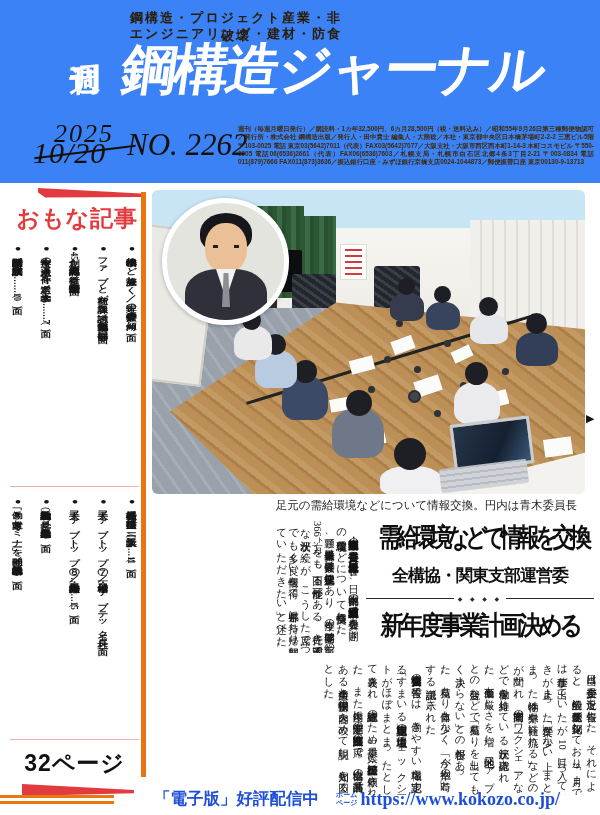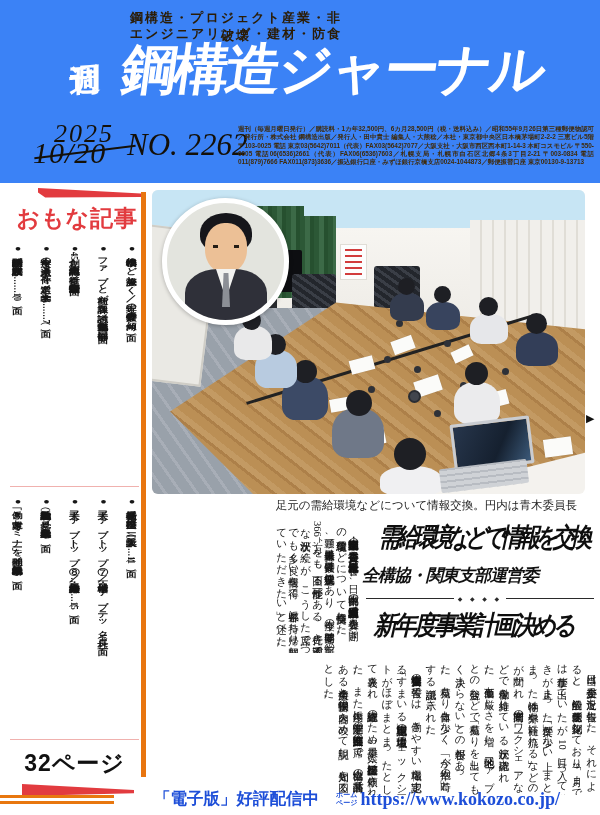--- a/index.html
+++ b/index.html
@@ -107,21 +107,21 @@
     padding-right:8px; font-size:11.5px; font-weight:normal; color:#1c1c1c; }
   .cont-mark { position:absolute; left:586px; top:412px; font-size:11px; color:#111; }
 
   
   .v-text { writing-mode:vertical-rl; white-space:pre-line; overflow:hidden;
     font-family:"Liberation Serif","DejaVu Serif",serif; color:#141414; }
   #lead { position:absolute; left:158px; top:521px; width:201px; height:132px;
     font-size:10.5px; line-height:12px; }
   #body { position:absolute; left:158px; top:657px; width:440px; height:138px;
     font-size:10.5px; line-height:14.6px; }
-  #headline-block { position:absolute; left:362px; top:520px; width:236px; text-align:left;font-style:italic; }
+  #headline-block { position:absolute; left:362px; top:520px; width:236px; text-align:center; }
   .h1 { font-family:"Liberation Serif","DejaVu Serif",serif; font-weight:900; font-size:26px;
     letter-spacing:-6px; color:#0e0e0e; transform:scaleX(0.86); transform-origin:center;
     white-space:nowrap; }
   .h-sub { margin-top:9px; font-family:"Liberation Serif","DejaVu Serif",serif; font-weight:bold;
     font-size:17px; letter-spacing:-1px; color:#111; }
   .h-div { margin:8px 4px 6px 4px; display:flex; align-items:center; gap:4px; }
   .h-div::before,.h-div::after { content:""; flex:1; height:1px; background:#2a2a2a; }
   .h-orn { font-size:6px; letter-spacing:3px; color:#2a2a2a; }
   .h2 { font-family:"Liberation Serif","DejaVu Serif",serif; font-weight:900; font-size:26px;
     letter-spacing:-4px; color:#0e0e0e; transform:scaleX(0.9); white-space:nowrap; }

